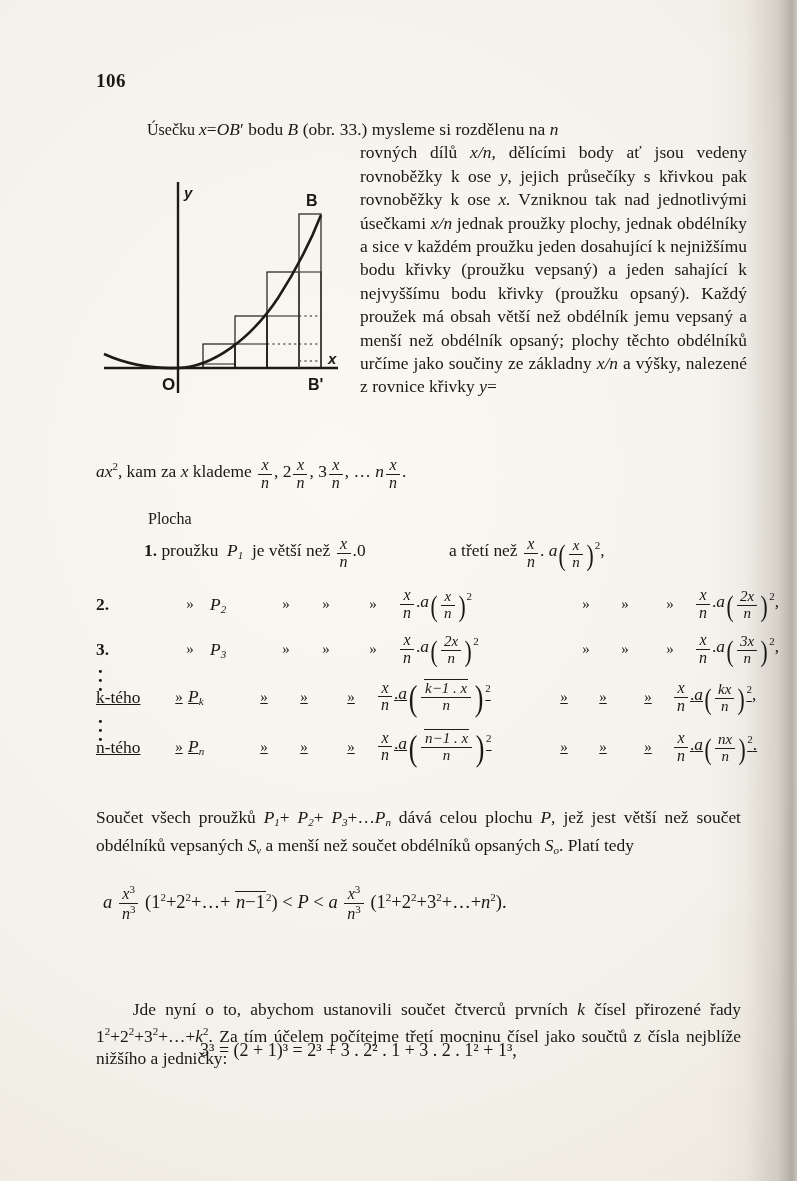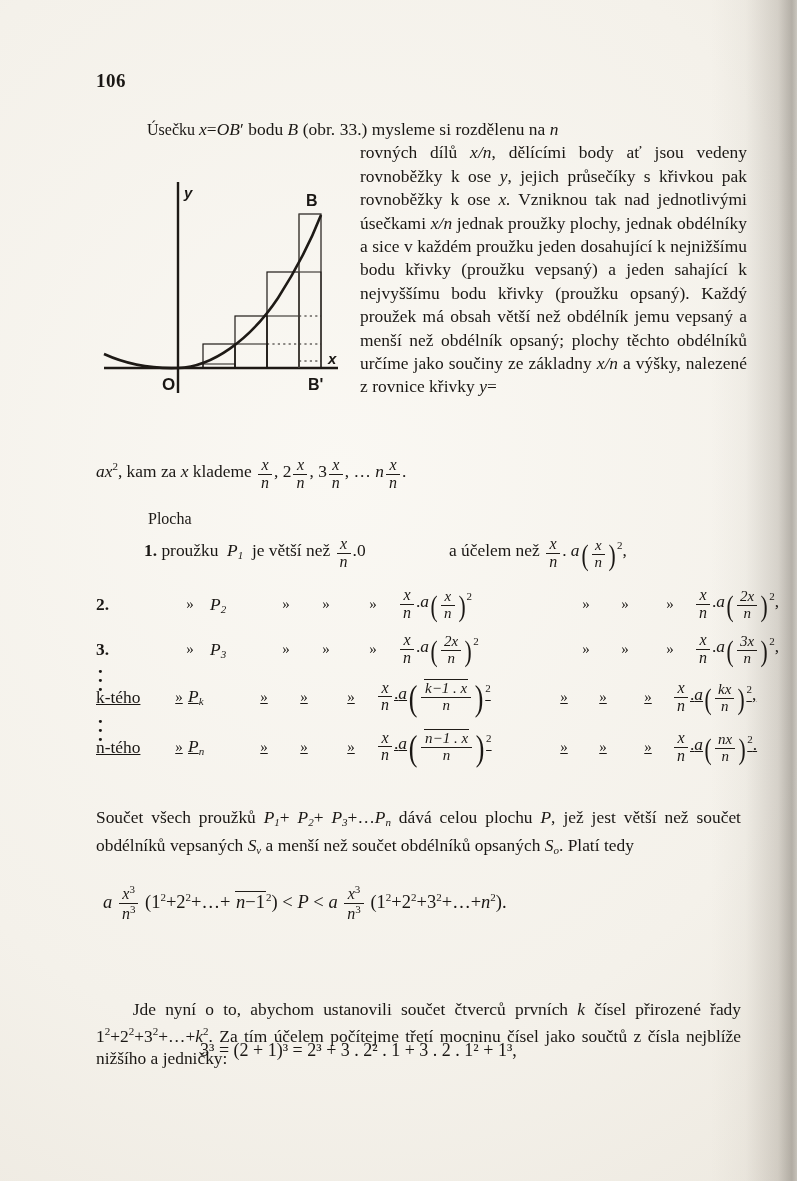--- a/index.html
+++ b/index.html
@@ -220,21 +220,21 @@
 
   <div class="row1">
     <span class="lead">
       <b>1.</b>
       <span>proužku</span>
       &nbsp;<i>P</i><span class="sub">1</span>
       &nbsp;<span>je větší než</span>
       <span class="frac"><span class="num">x</span><span class="den">n</span></span><span class="gl">.0</span>
     </span>
     <span class="rhs">
-      <span>a účelem než</span>
+      <span>a třetí než</span>
       <span class="frac"><span class="num">x</span><span class="den">n</span></span><span class="gl">.</span>
       <i>a</i><span class="paren">(</span><span class="frac sm"><span class="num">x</span><span class="den">n</span></span><span class="paren">)</span><span class="sup">2</span><span class="gl">,</span>
     </span>
   </div>
 
   <div class="table" style="top:582px;">
 
     <div class="trow">
       <span class="c-idx"><b>2.</b></span>
       <span class="c-g1 guil">»</span>

